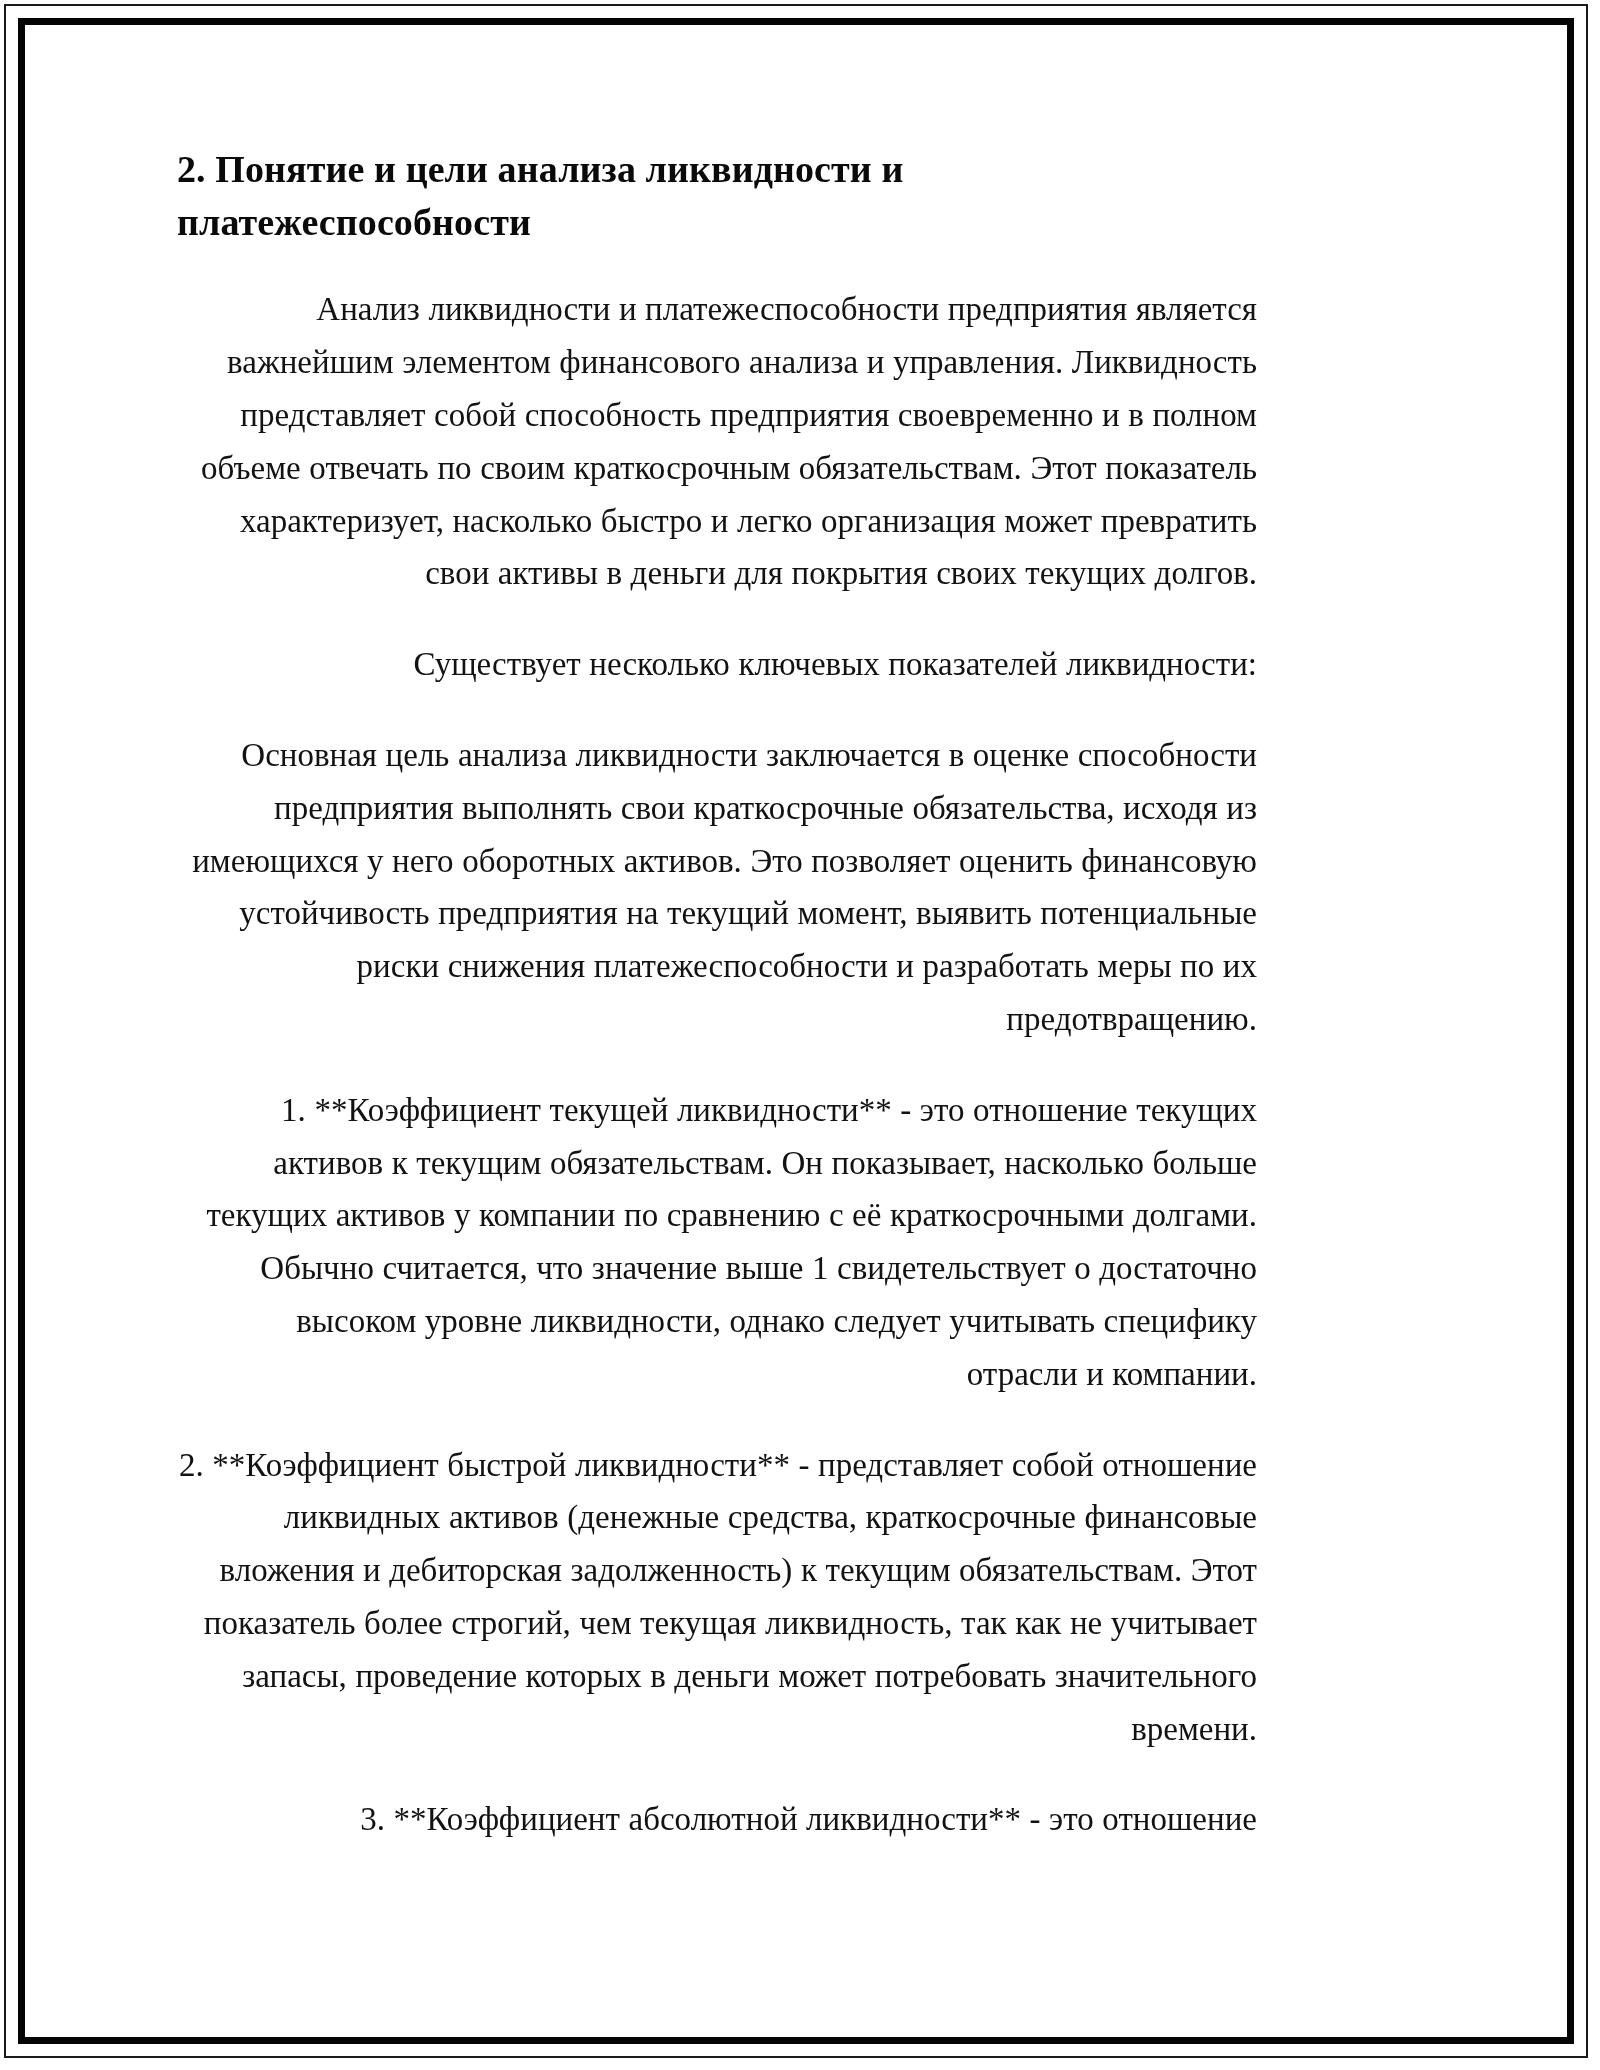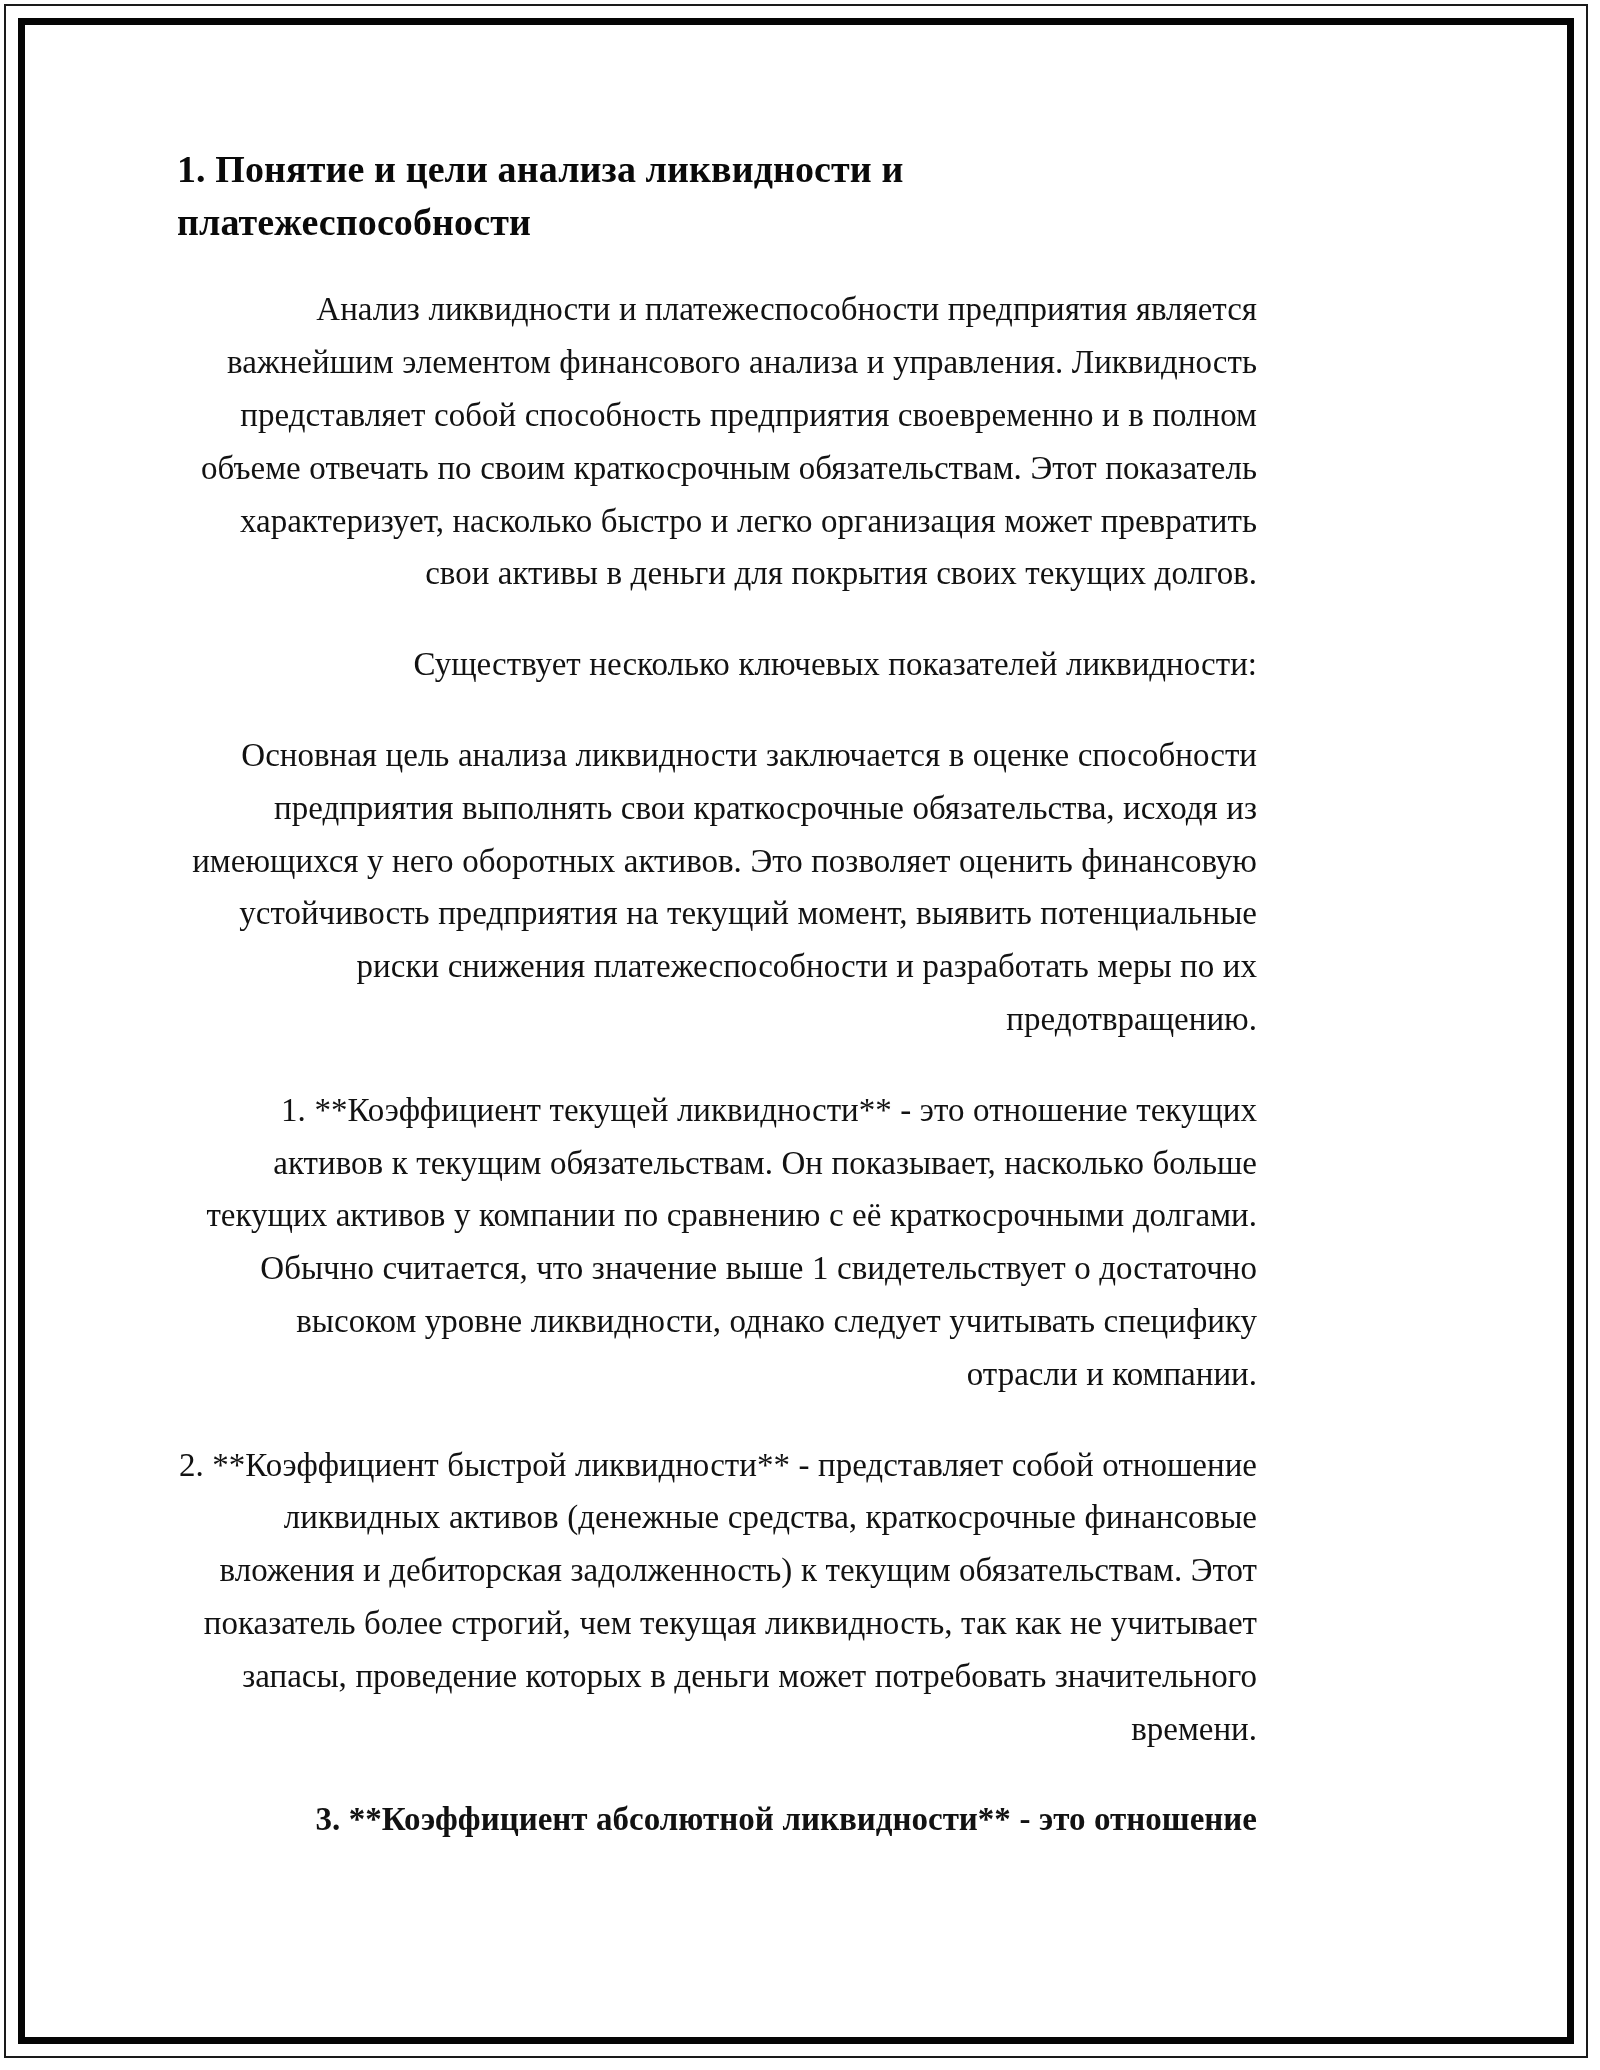--- a/index.html
+++ b/index.html
@@ -64,32 +64,31 @@
     font-size: 33px;
     line-height: 1.60;
     margin: 0 0 38px 0;
     color: #121212;
     text-align: right;
     word-spacing: 0.3px;
   }
 
   p.doc-para:last-child {
     margin-bottom: 0;
-    font-weight: bold;
   }
 </style>
 </head>
 <body>
 
 <div class="page-frame">
   <div class="page-inner">
 
     <article class="doc-body">
 
-      <h1 class="doc-heading">1. Понятие и цели анализа ликвидности и платежеспособности</h1>
+      <h1 class="doc-heading">2. Понятие и цели анализа ликвидности и платежеспособности</h1>
 
       <p class="doc-para">Анализ ликвидности и платежеспособности предприятия является важнейшим элементом финансового анализа и управления. Ликвидность представляет собой способность предприятия своевременно и в полном объеме отвечать по своим краткосрочным обязательствам. Этот показатель характеризует, насколько быстро и легко организация может превратить свои активы в деньги для покрытия своих текущих долгов.</p>
 
       <p class="doc-para">Существует несколько ключевых показателей ликвидности:</p>
 
       <p class="doc-para">Основная цель анализа ликвидности заключается в оценке способности предприятия выполнять свои краткосрочные обязательства, исходя из имеющихся у него оборотных активов. Это позволяет оценить финансовую устойчивость предприятия на текущий момент, выявить потенциальные риски снижения платежеспособности и разработать меры по их предотвращению.</p>
 
       <p class="doc-para">1. **Коэффициент текущей ликвидности** - это отношение текущих активов к текущим обязательствам. Он показывает, насколько больше текущих активов у компании по сравнению с её краткосрочными долгами. Обычно считается, что значение выше 1 свидетельствует о достаточно высоком уровне ликвидности, однако следует учитывать специфику отрасли и компании.</p>
 
       <p class="doc-para">2. **Коэффициент быстрой ликвидности** - представляет собой отношение ликвидных активов (денежные средства, краткосрочные финансовые вложения и дебиторская задолженность) к текущим обязательствам. Этот показатель более строгий, чем текущая ликвидность, так как не учитывает запасы, проведение которых в деньги может потребовать значительного времени.</p>

